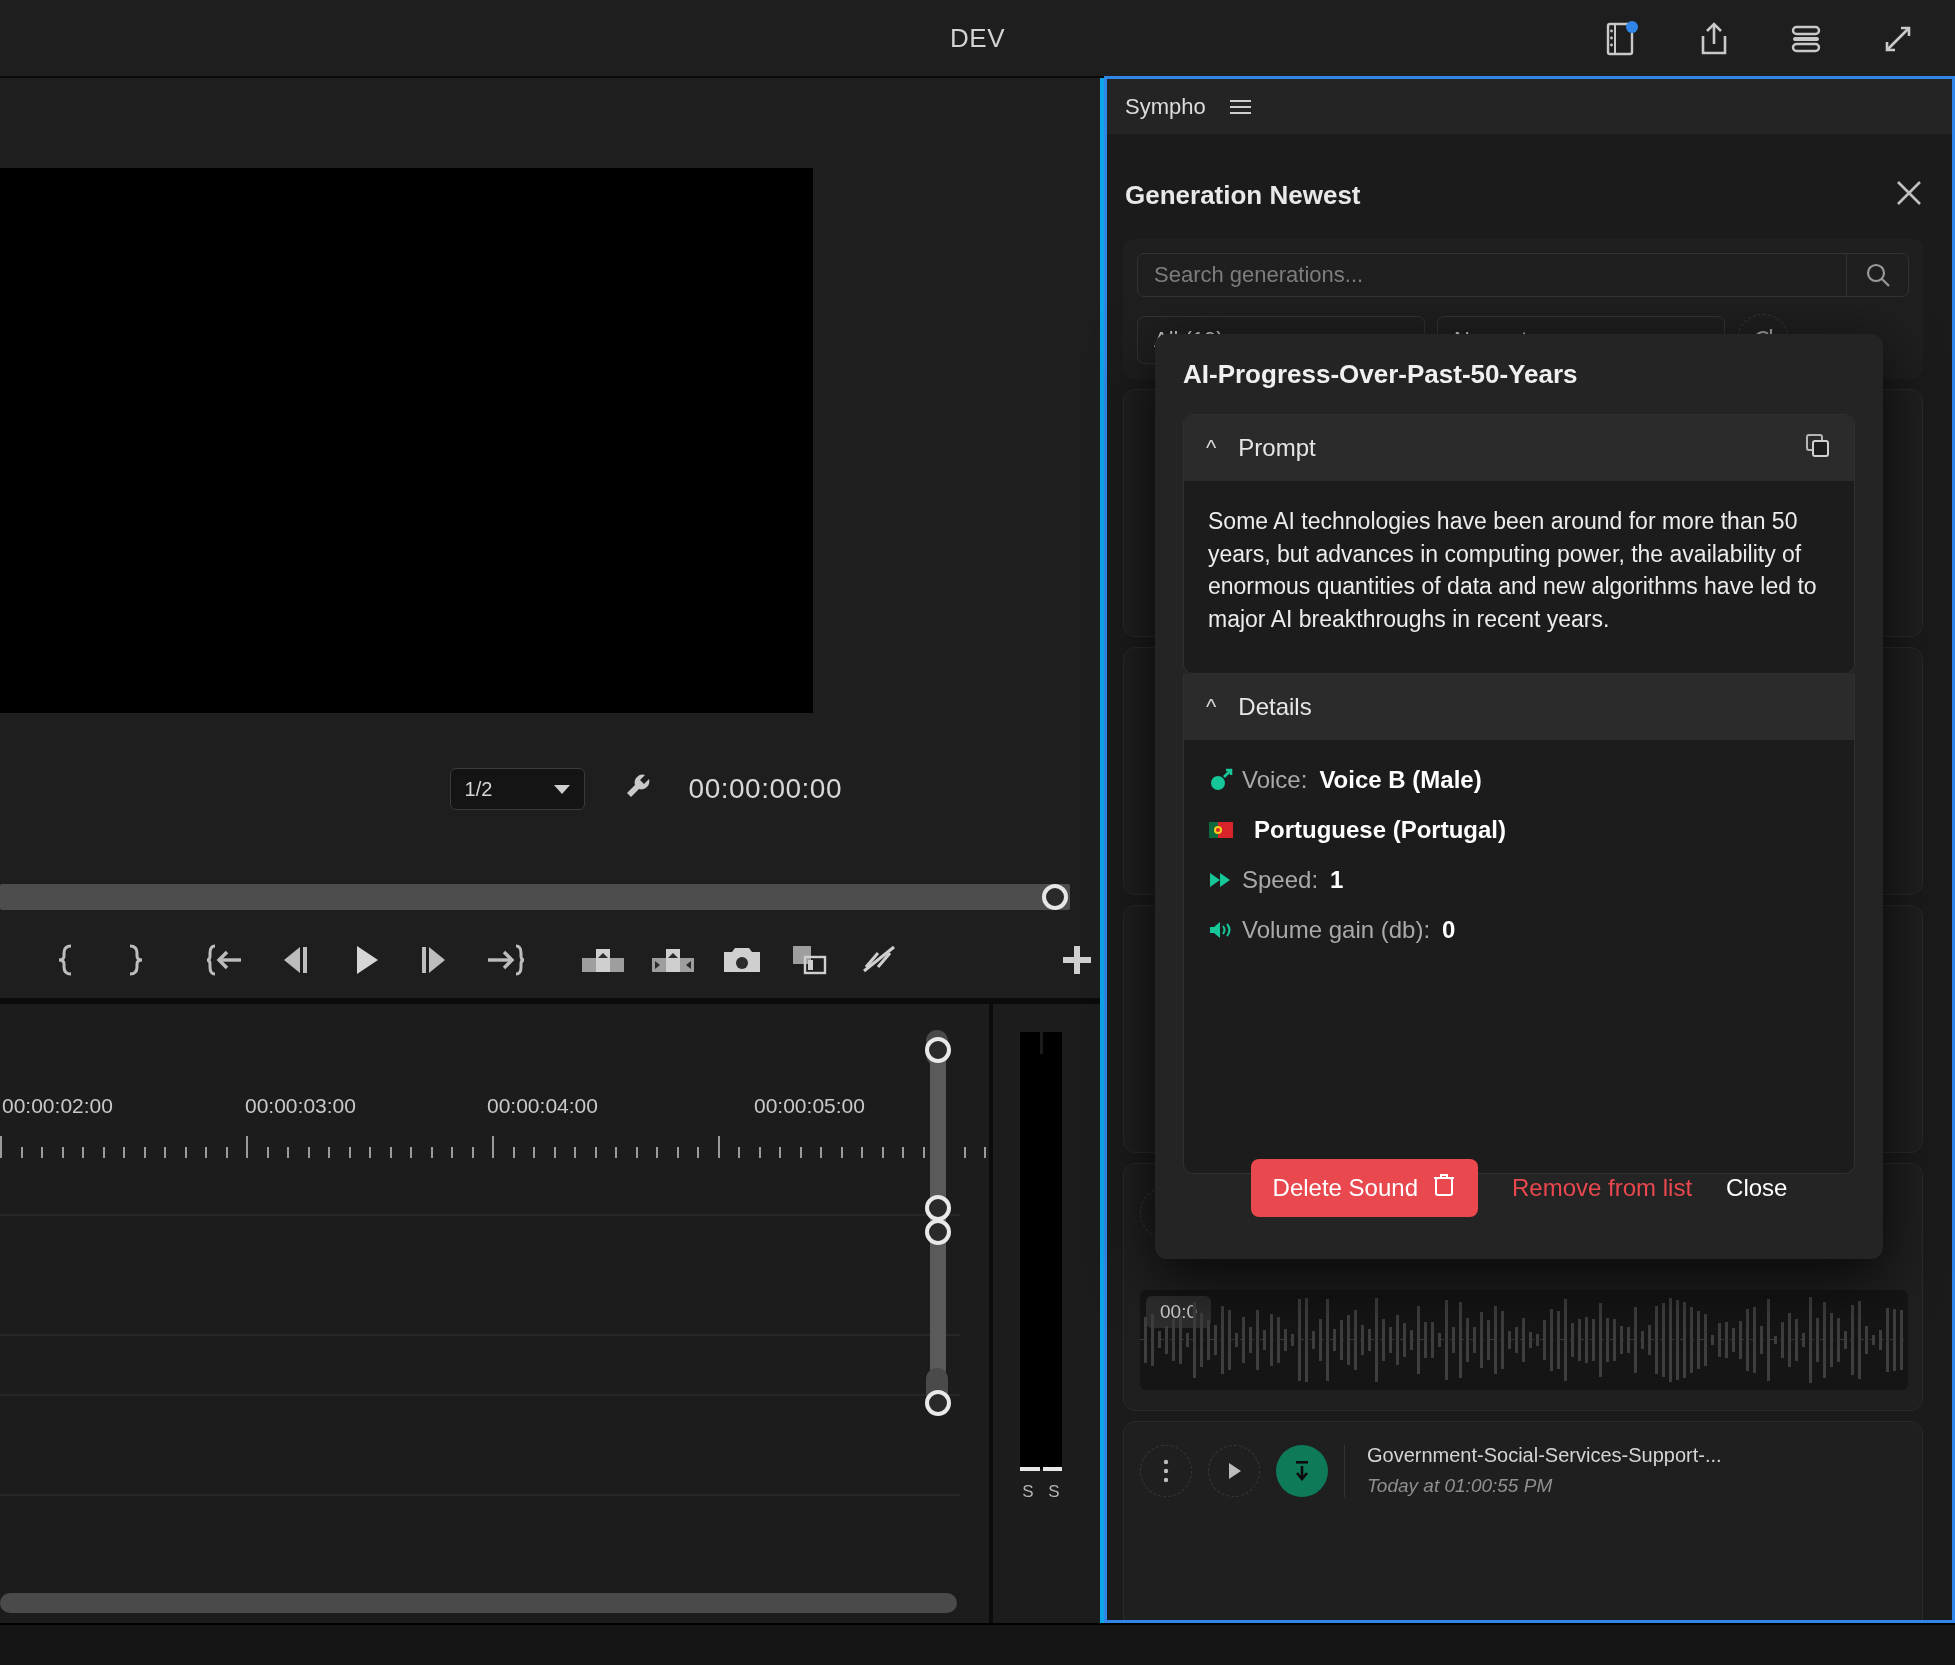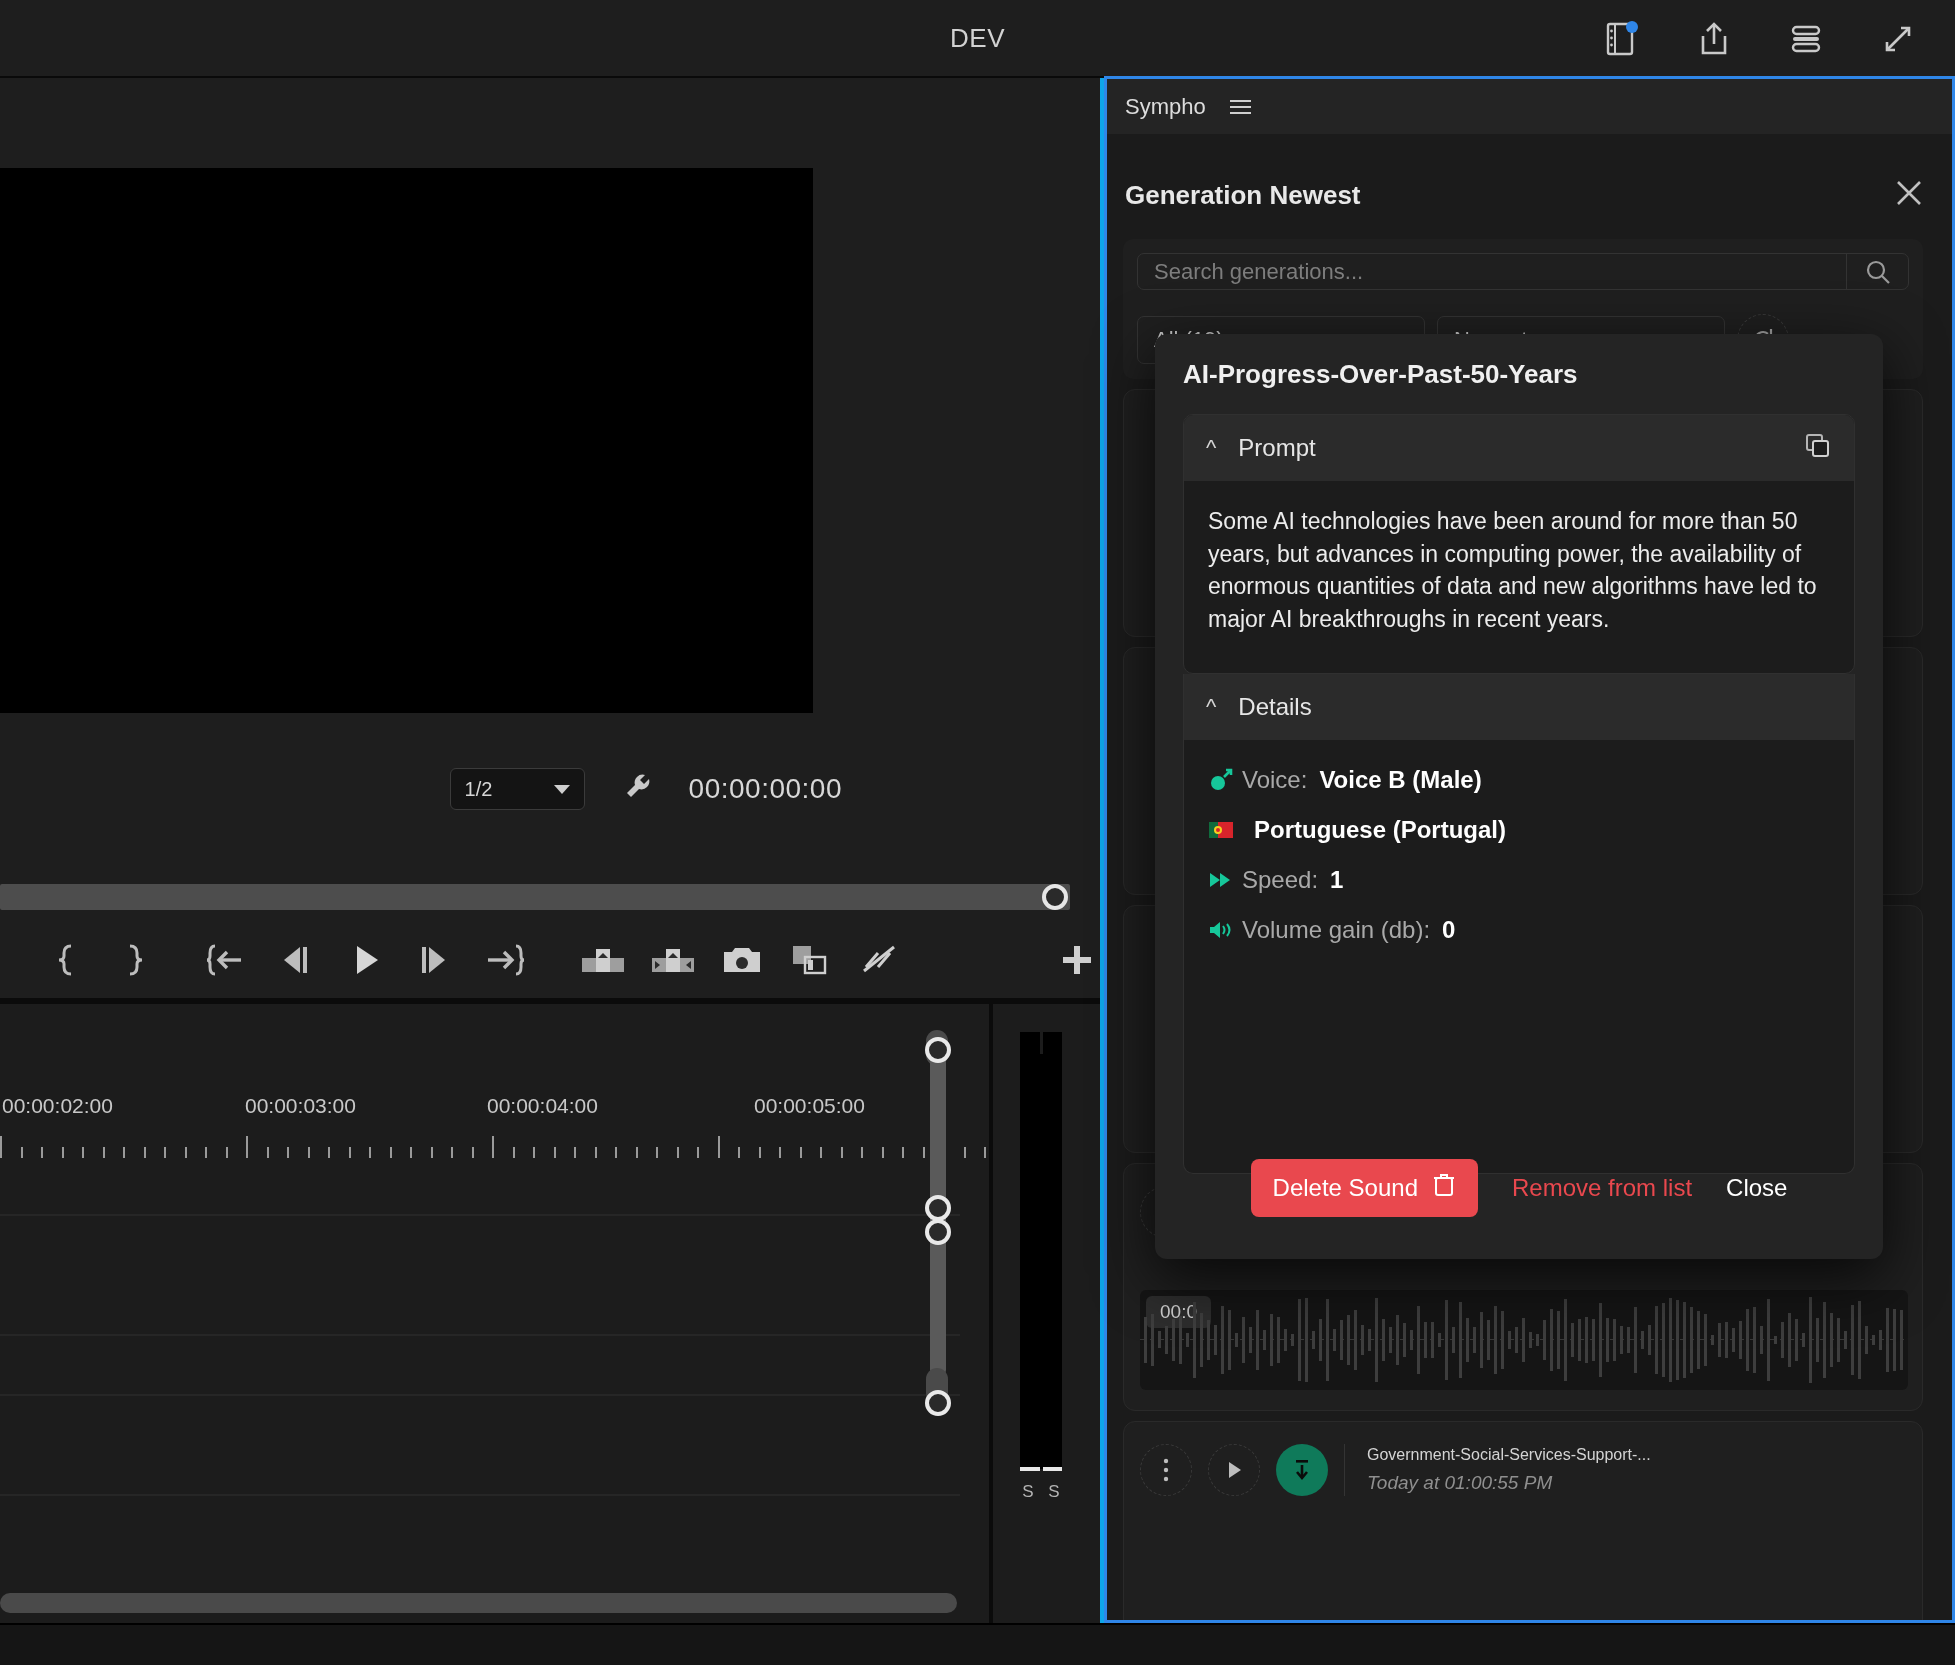--- a/index.html
+++ b/index.html
@@ -157,21 +157,21 @@
     position: absolute; right: 26px; top: 42px; width: 34px; height: 34px;
     cursor: pointer;
   }
   .gh-close svg { display: block; }
 
   .search-card {
     position: absolute; left: 16px; top: 105px; width: 800px; height: 140px;
     background: #1f1f1f; border-radius: 10px;
   }
   .search-box {
-    position: absolute; left: 14px; top: 14px; width: 772px; height: 37px;
+    position: absolute; left: 14px; top: 14px; width: 772px; height: 44px;
     border: 1px solid #333; border-radius: 7px; display: flex; align-items: flex-start;
   }
   .search-box input {
     flex: 1; height: 100%; background: transparent; border: 0; outline: none;
     color: #cfcfcf; font-size: 22px; padding: 0 16px;
     font-family: "Liberation Sans", sans-serif;
   }
   .search-box input::placeholder { color: #7d7d7d; }
   .search-ic { width: 62px; height: 100%; border-left: 1px solid #333;
                display: flex; align-items: center; justify-content: center; cursor: pointer; }
@@ -204,21 +204,21 @@
   .hi-row { position: absolute; left: 16px; top: 22px; display: flex; align-items: center; gap: 16px; }
   .circ-btn {
     width: 52px; height: 52px; border-radius: 50%;
     border: 1px dashed #3a3a3a; display: flex; align-items: center;
     justify-content: center; cursor: pointer;
   }
   .dl-btn { width: 52px; height: 52px; border-radius: 50%; background: #0f7a5a;
             display: flex; align-items: center; justify-content: center; cursor: pointer; }
   .vsep { width: 1px; height: 52px; background: #343434; }
   .hi-meta { margin-left: 6px; }
-  .hi-name { color: #d4d4d4; font-size: 16px; }
+  .hi-name { color: #d4d4d4; font-size: 20px; }
   .hi-time { color: #8f8f8f; font-size: 19px; font-style: italic; margin-top: 8px; }
   .wave { position: absolute; left: 16px; top: 126px; width: 768px; height: 100px;
           background: #151515; border-radius: 6px; overflow: hidden; }
   .wave .mid { position: absolute; left: 0; top: 49px; width: 100%; height: 1px;
                background: repeating-linear-gradient(to right,#3a3a3a 0 4px,transparent 4px 10px); }
   .wbar { position: absolute; width: 3px; background: #3e3e3e; }
   .wtime {
     position: absolute; left: 6px; top: 6px; padding: 5px 14px; border-radius: 6px;
     background: #2d2d2d; color: #cfcfcf; font-size: 19px;
   }

